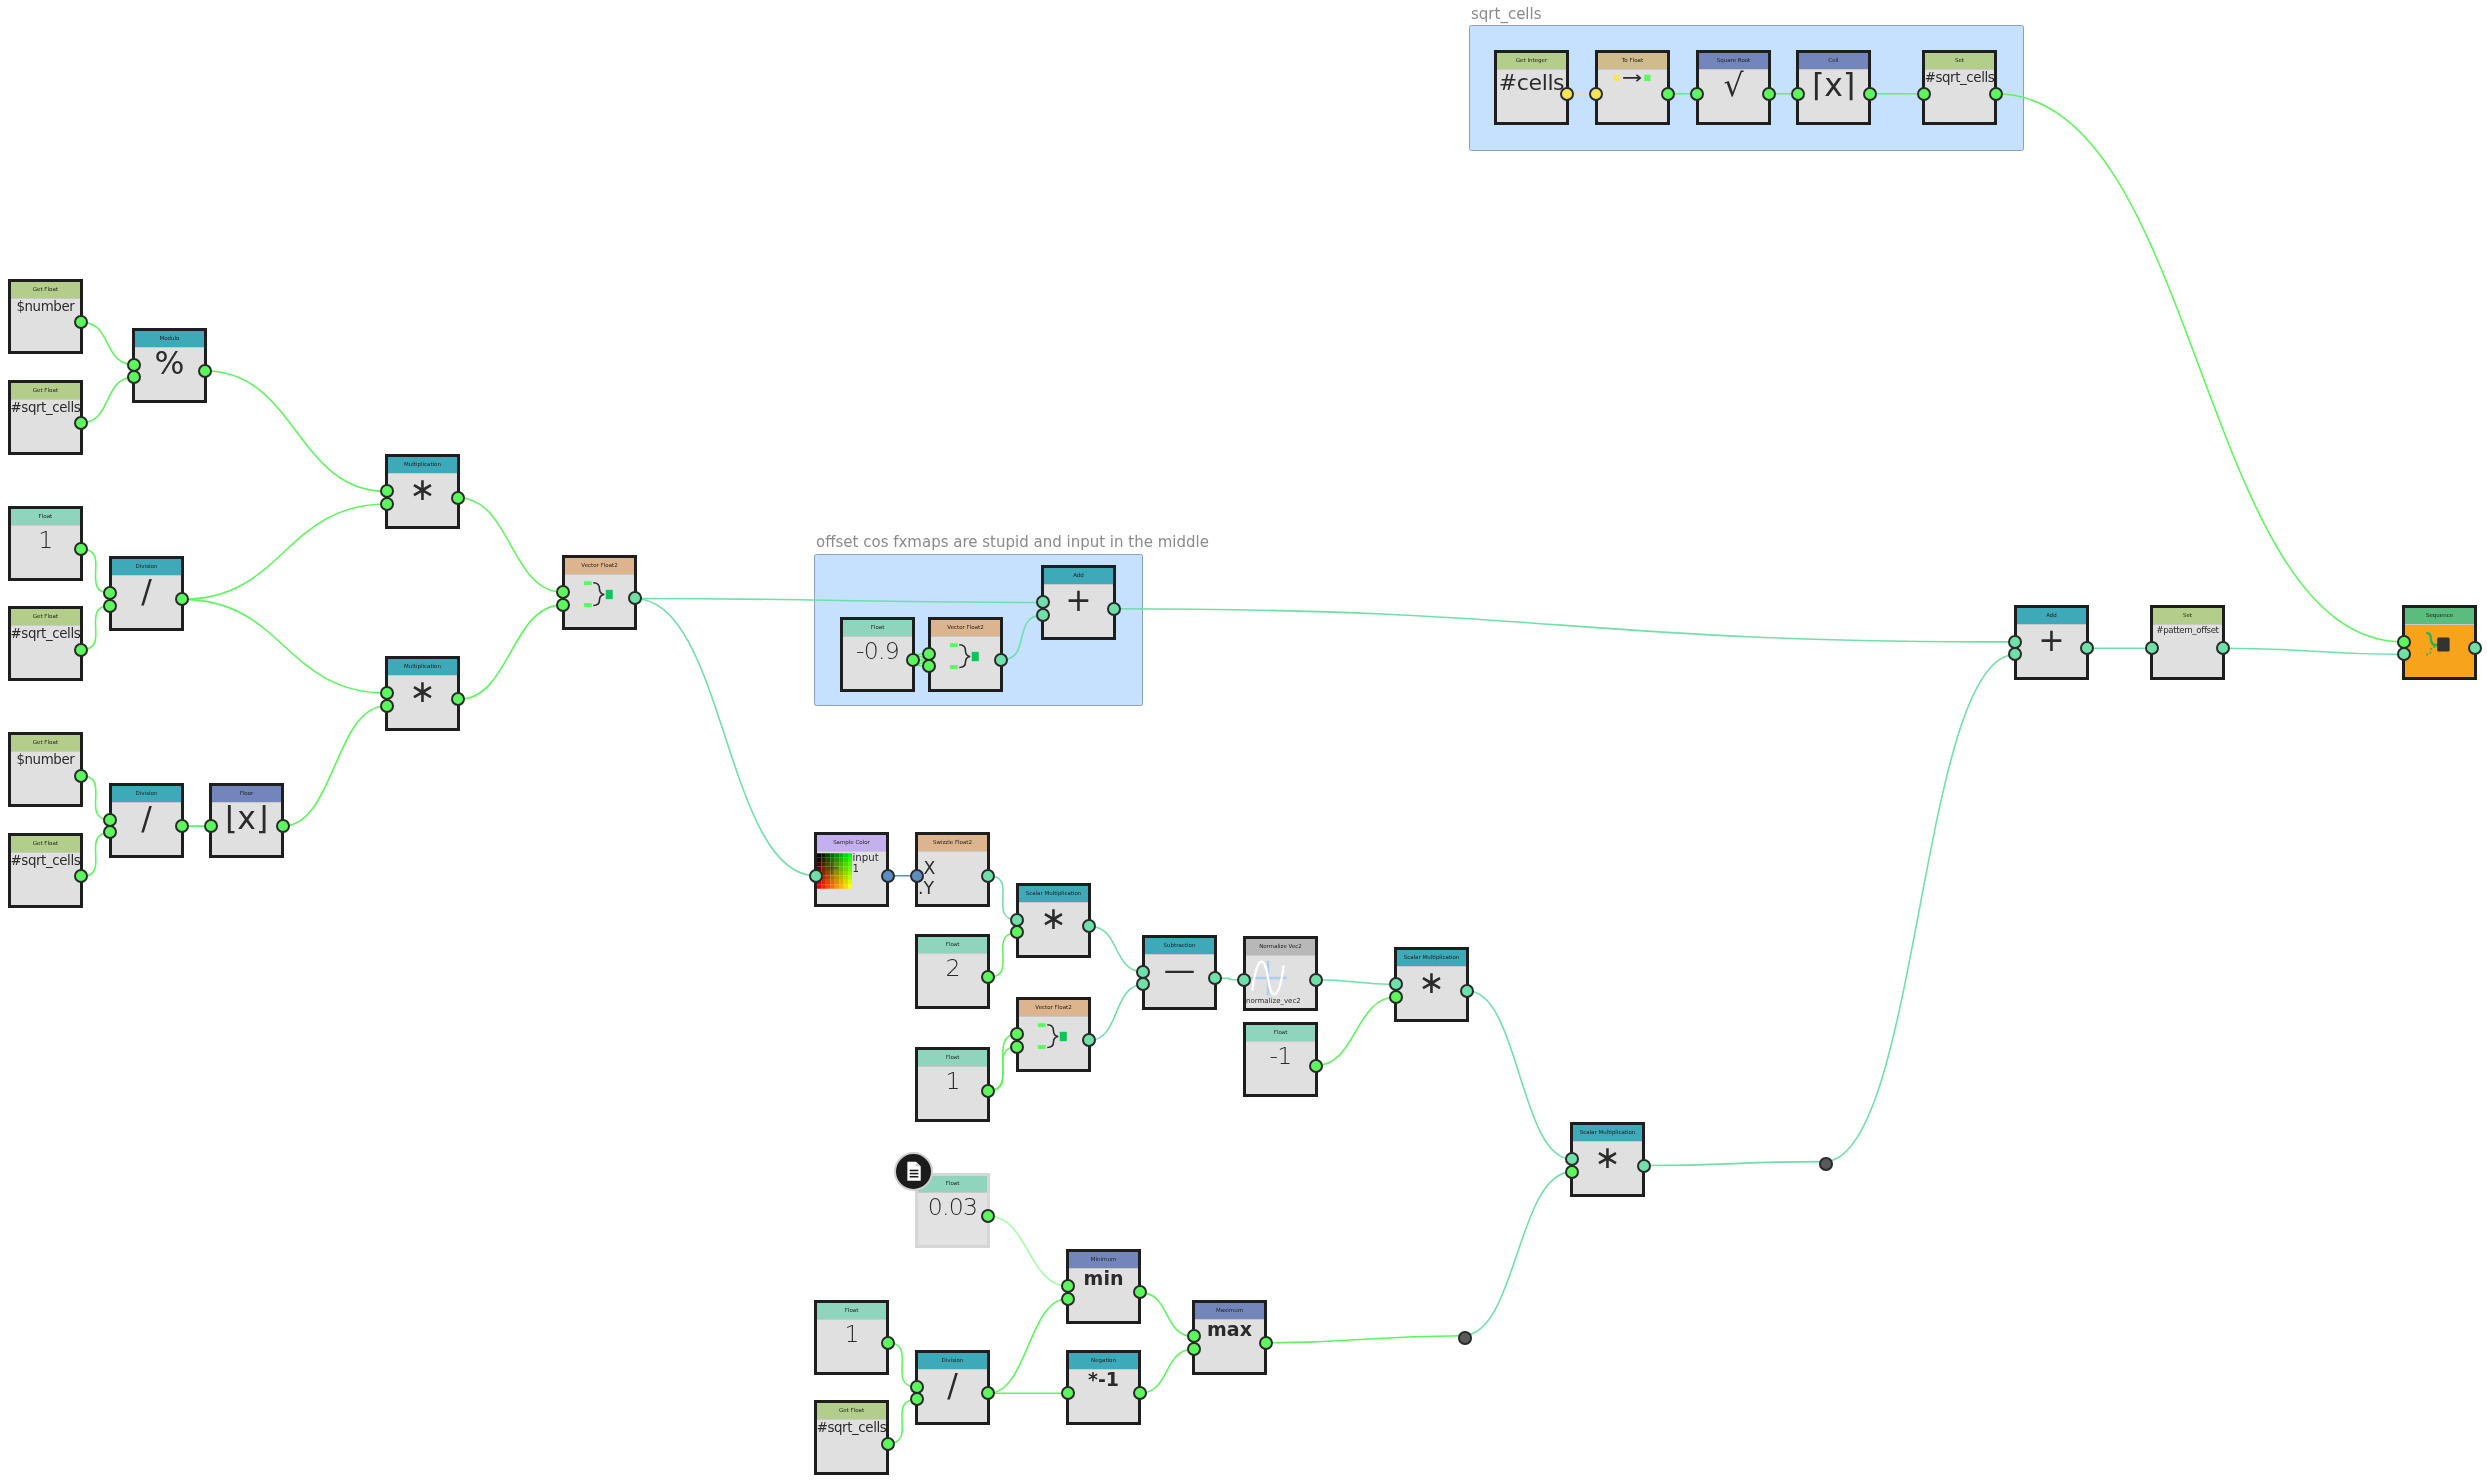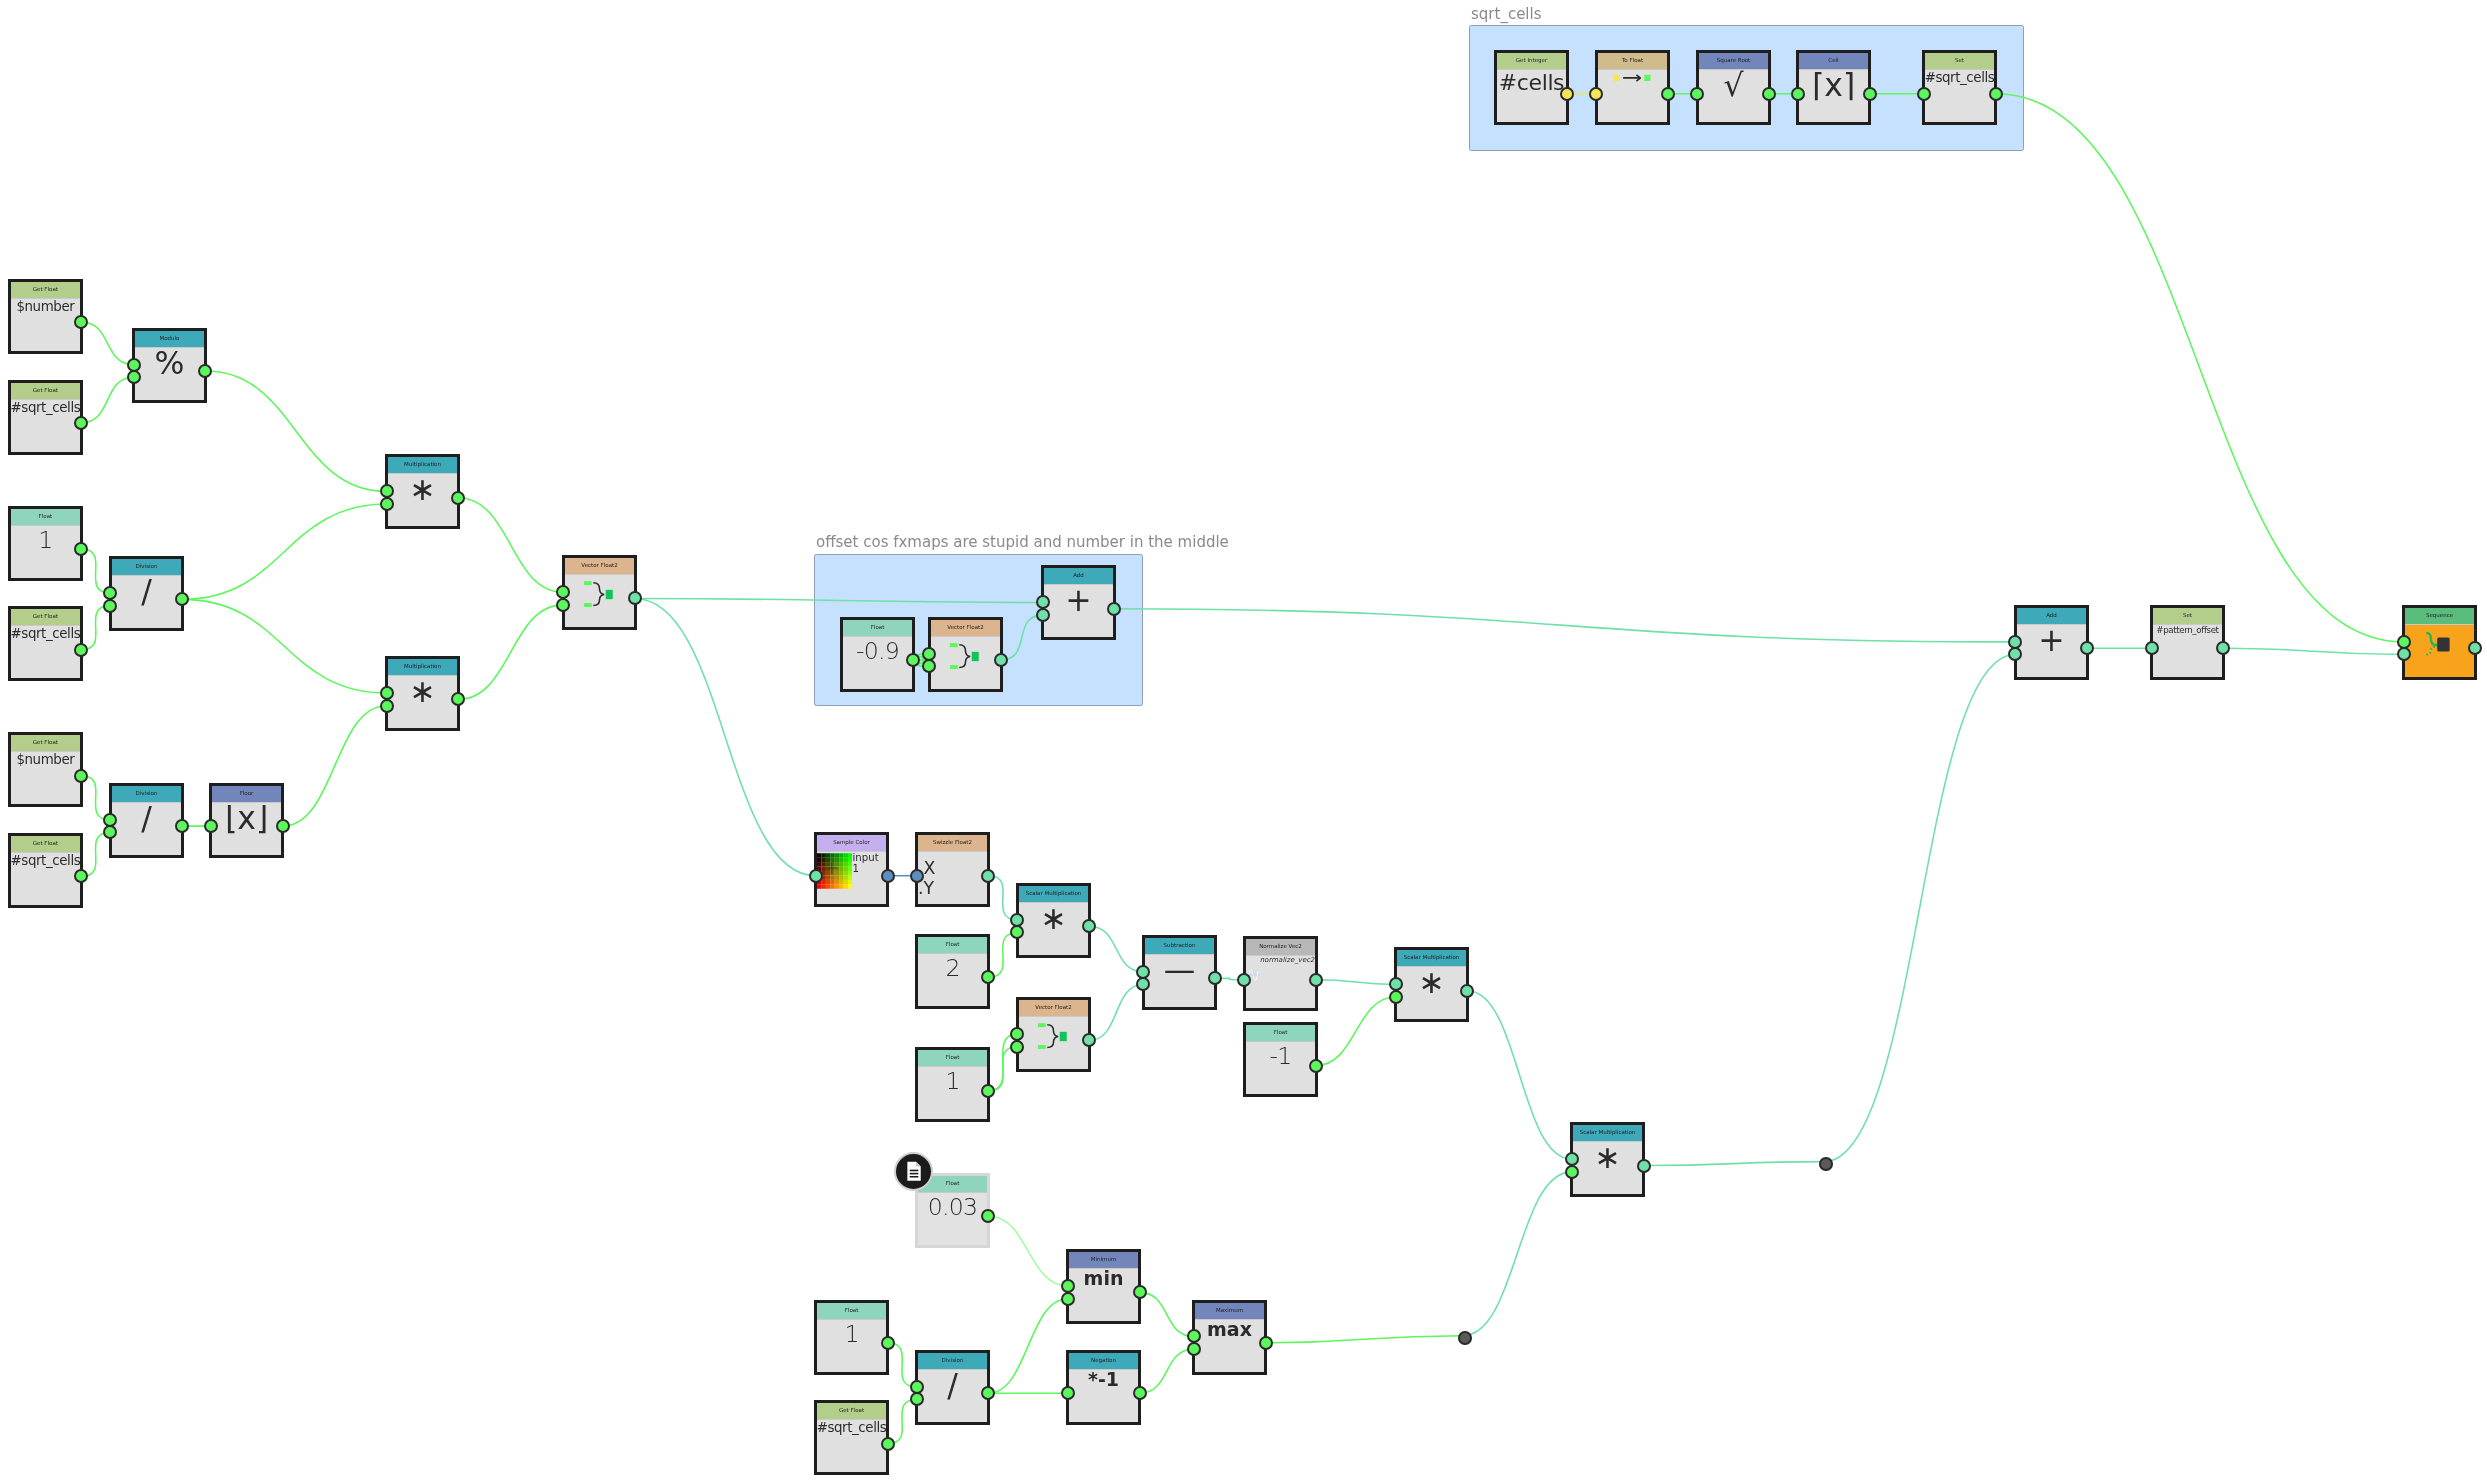--- a/index.html
+++ b/index.html
@@ -84,21 +84,21 @@
     <path d="M1857 1696 C1926.5 1696 1926.5 1488 1996 1488" fill="none" stroke="#6fe0a8" stroke-width="2" opacity="1"></path>
     <path d="M2087 1480 C2201.5 1480 2201.5 1475 2316 1475" fill="none" stroke="#6fe0a8" stroke-width="2" opacity="1"></path>
     <path d="M2316 1475 C2437.5 1475 2437.5 831 2559 831" fill="none" stroke="#6fe0a8" stroke-width="2" opacity="1"></path>
     <path d="M2650 823 C2691 823 2691 823 2732 823" fill="none" stroke="#6fe0a8" stroke-width="2" opacity="1"></path>
     <path d="M2823 823 C2937.5 823 2937.5 831 3052 831" fill="none" stroke="#6fe0a8" stroke-width="2" opacity="1"></path>
   </svg>
 
 <div class="frame-title" style="left:1471px;top:4.7px;">sqrt_cells</div>
 <div class="frame" style="left:1469px;top:25px;width:553px;height:124px;"></div>
 
-<div class="frame-title" style="left:816px;top:533px;">offset cos fxmaps are stupid and number in the middle</div>
+<div class="frame-title" style="left:816px;top:533px;">offset cos fxmaps are stupid and input in the middle</div>
 <div class="frame" style="left:814px;top:554px;width:327px;height:150px;"></div>
 
 <div id="nodes-root">
     <div class="node" style="left: 7.9px; top: 279px;">
       <div class="hdr c-getfloat">Get Float</div>
       <div class="body">
         <span class="var">$number</span>
       </div>
     </div>
     <div class="port " style="left: 74px; top: 315px;"></div>
@@ -402,21 +402,21 @@
       <div class="hdr c-math">Subtraction</div>
       <div class="body">
         <span class="sym">—</span>
       </div>
     </div>
     <div class="port teal" style="left: 1136px; top: 965px;"></div>
     <div class="port teal" style="left: 1136px; top: 977px;"></div>
     <div class="port teal" style="left: 1208px; top: 971px;"></div>
     <div class="node" style="left: 1243px; top: 936px;">
       <div class="hdr c-norm">Normalize Vec2</div>
-      <div class="body" style="flex-direction: row; font-style: italic;">
+      <div class="body" style="flex-direction: column;">
         <svg width="44" height="38" viewBox="0 0 56 48">
           <path d="M4 24 H52 M28 2 V46" stroke="#a9cdf5" stroke-width="3"></path>
           <path d="M8 40 C14 -6 24 -6 28 24 C32 54 42 54 48 8" stroke="#fff" stroke-width="3" fill="none"></path>
         </svg>
         <span class="" style="font-size: 7px;">normalize_vec2</span>
       </div>
     </div>
     <div class="port teal" style="left: 1237px; top: 973px;"></div>
     <div class="port teal" style="left: 1309px; top: 973px;"></div>
     <div class="node" style="left: 1243px; top: 1022px;">

